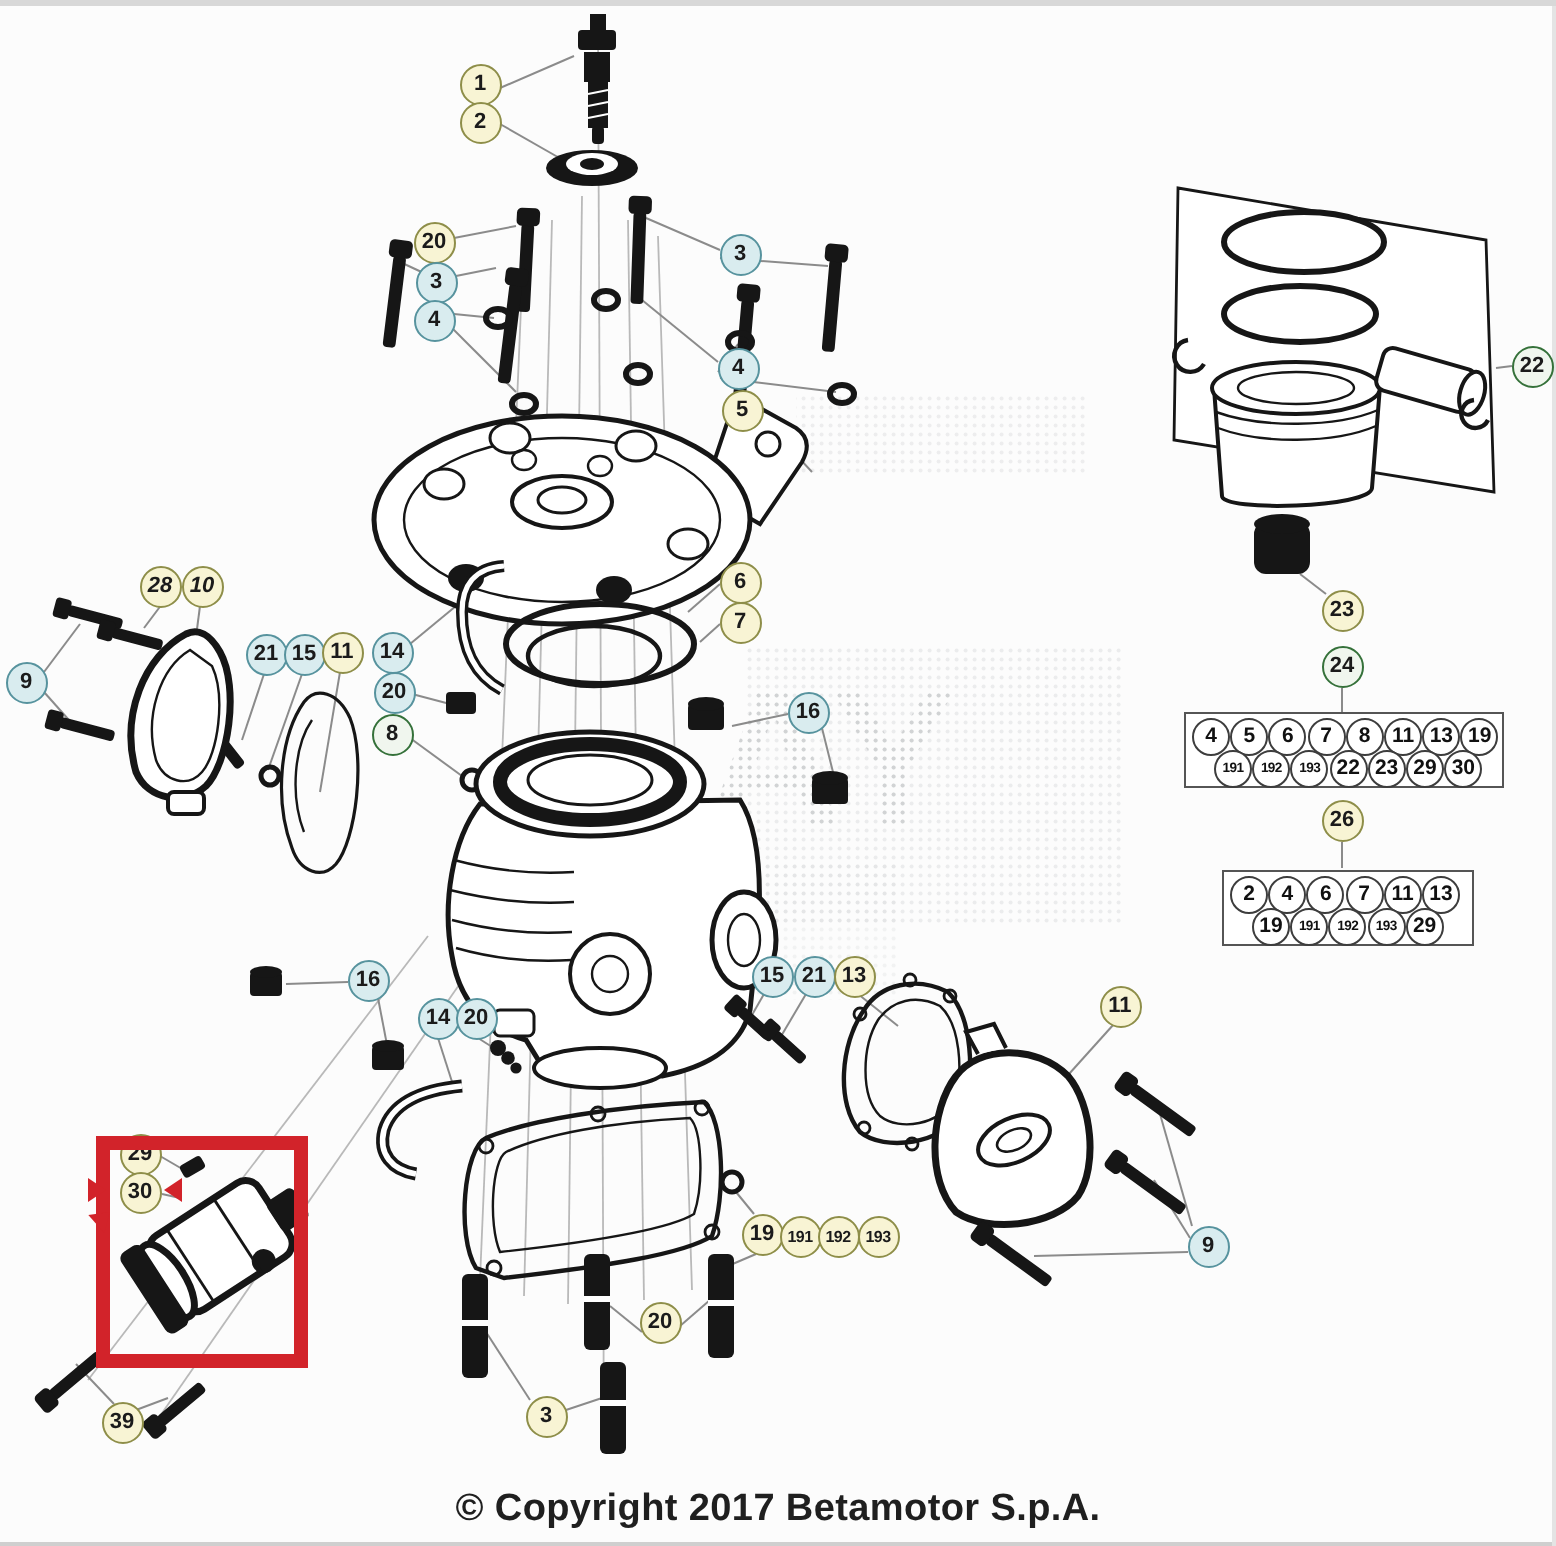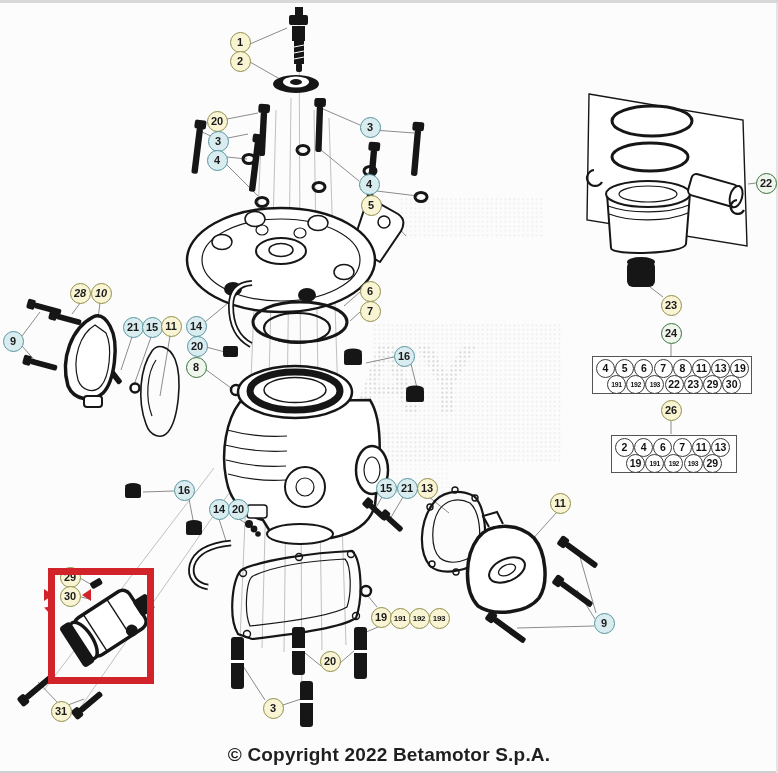--- a/index.html
+++ b/index.html
@@ -470,28 +470,28 @@
       <div class="callout v-yellow" style="left: 549.5px; top: 492.5px;">11</div>
       <div class="callout v-blue" style="left: 593.5px; top: 612.5px;">9</div>
       <div class="callout v-yellow" style="left: 370.5px; top: 606.5px;">19</div>
       <div class="callout v-yellow small-label" style="left: 389.5px; top: 607.5px;">191</div>
       <div class="callout v-yellow small-label" style="left: 408.5px; top: 607.5px;">192</div>
       <div class="callout v-yellow small-label" style="left: 428.5px; top: 607.5px;">193</div>
       <div class="callout v-yellow" style="left: 319.5px; top: 650.5px;">20</div>
       <div class="callout v-yellow" style="left: 262.5px; top: 697.5px;">3</div>
       <div class="callout v-yellow" style="left: 59.5px; top: 566.5px;">29</div>
       <div class="callout v-yellow" style="left: 59.5px; top: 585.5px;">30</div>
-      <div class="callout v-yellow" style="left: 50.5px; top: 700.5px;">31</div>
+      <div class="callout v-yellow" style="left: 50.5px; top: 700.5px;">39</div>
       <div class="callout v-green" style="left: 755.5px; top: 172.5px;">22</div>
       <div class="callout v-yellow" style="left: 660.5px; top: 294.5px;">23</div>
       <div class="callout v-green" style="left: 660.5px; top: 322.5px;">24</div>
       <div class="callout v-yellow" style="left: 660.5px; top: 399.5px;">26</div>
     </div>
 
   <div id="highlight-box" style="left: 48px; top: 568px; width: 106px; height: 116px; border: 7px solid rgb(210, 35, 42);"></div>
   <div id="arrow-l" class="red-arrow"></div>
   <div id="arrow-r" class="red-arrow"></div>
   <div id="arrow-b" class="red-arrow"></div>
 
   <div class="footer">
-    <span>© Copyright 2022 Betamotor S.p.A.</span>
+    <span>© Copyright 2017 Betamotor S.p.A.</span>
   </div>
 </div>
 
 </body></html>

